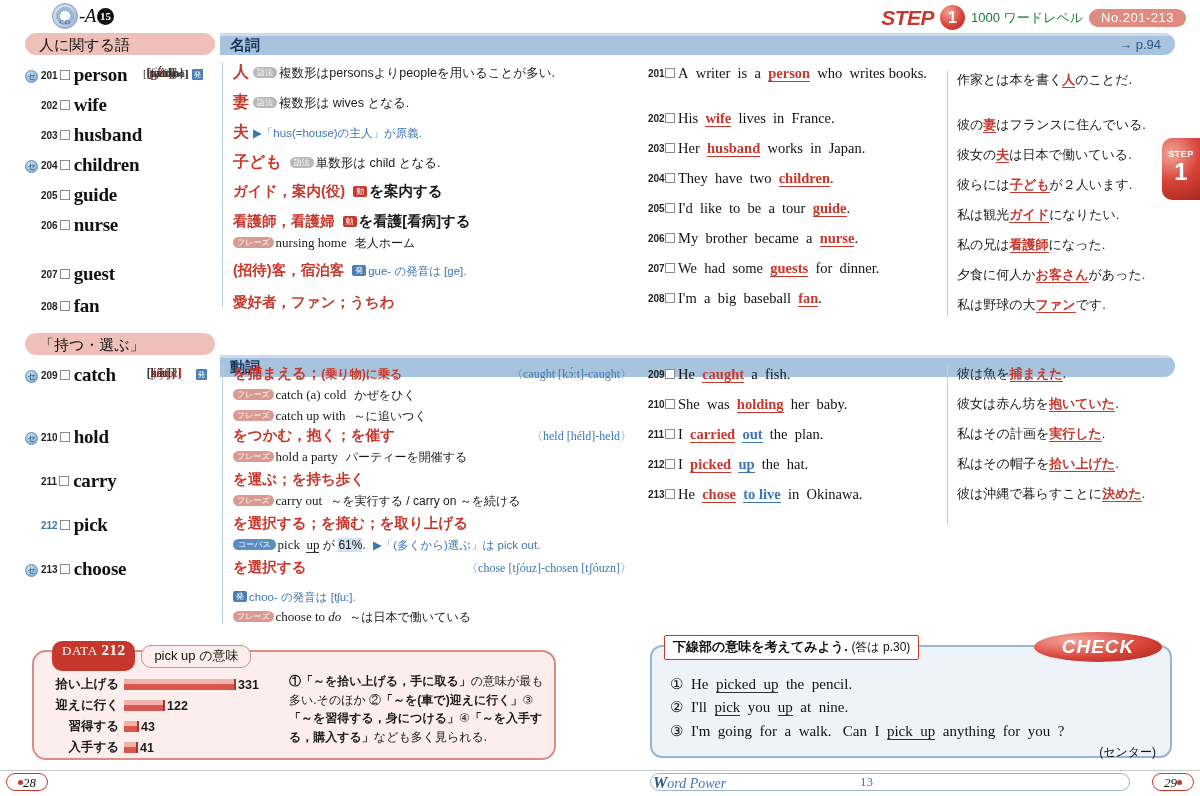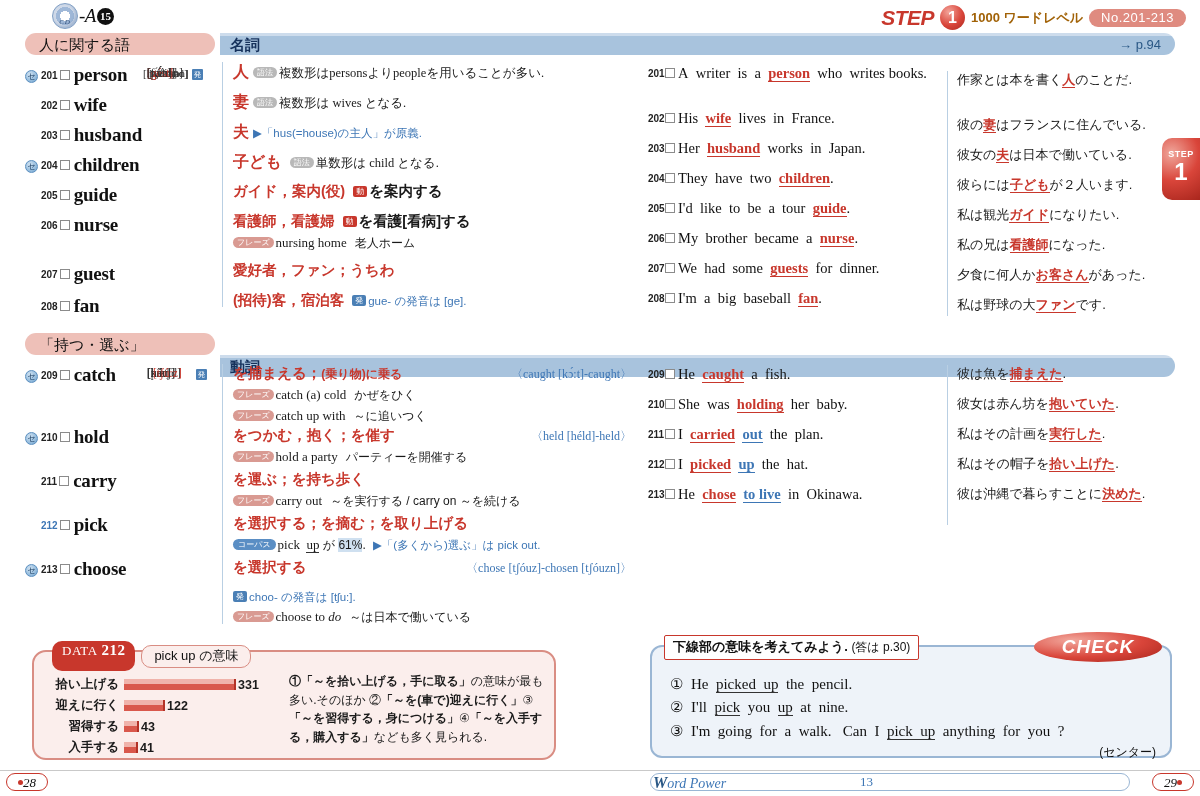--- a/index.html
+++ b/index.html
@@ -40,21 +40,21 @@
 
   .step-head { position:absolute; right:14px; top:5px; display:flex; align-items:center; gap:6px;}
   .step-word { font-family:"Liberation Sans", sans-serif; font-weight:bold; font-style:italic;
     font-size:21px; color:#c8372c; letter-spacing:-0.5px; }
   .step-ball {
     width:25px; height:25px; border-radius:50%;
     background:radial-gradient(circle at 35% 28%, #f3a49a 0%, #d9453a 55%, #a9261d 100%);
     color:#fff; font-family:"Liberation Sans", sans-serif; font-weight:bold;
     font-size:16px; text-align:center; line-height:25px;
   }
-  .step-level { font-family:"Liberation Sans", sans-serif; font-size:13px; color:#a16207;font-weight:bold; }
+  .step-level { font-family:"Liberation Sans", sans-serif; font-size:13px; color:#15803d; }
   .step-range {
     font-family:"Liberation Sans", sans-serif; font-size:13px; color:#fff;
     background:#df8b80; border-radius:9px; padding:1px 12px 2px; letter-spacing:.5px;
   }
 
   
   .band { position:absolute; height:22px; }
   .band-cat {
     left:25px; width:190px;
     background:#eec0b8; border-radius:11px;
@@ -96,21 +96,21 @@
   .ipa { font-family:"Liberation Serif", serif; font-size:11.5px; color:#333; position:absolute; left:122px; top:3px;}
   .ipa.red { color:#c8372c; }
   .hatsu {
     display:inline-block; width:11px; height:11px; background:#4a7fb5; color:#fff;
     font-size:7.5px; line-height:11px; text-align:center; font-family:"Liberation Sans", sans-serif;
     vertical-align:3px; margin-left:1px; border-radius:1px;
   }
   .m-jp { color:#c8372c; font-family:"Liberation Sans", sans-serif; font-weight:bold; font-size:14.5px; }
   .m-jp.small { font-size:12px; }
   .m-kanji { color:#c8372c; font-family:"Liberation Sans", sans-serif; font-weight:bold; font-size:16px; }
-  .note-serif { font-family:Liberation Serif, serif; font-size:12.5px;margin-top:27px; }
+  .note-serif { font-family:Liberation Sans, sans-serif; font-size:12.5px;margin-top:27px; }
   .tag {
     display:inline-block; background:#b8b8b8; color:#fff; border-radius:6px;
     font-size:8px; line-height:11px; padding:0 4px; font-family:"Liberation Sans", sans-serif;
     vertical-align:2px; margin-right:2px;
   }
   .tag.pink { background:#d99a92; }
   .tag.blue { background:#4a7fb5; border-radius:2px; padding:0 3px;}
   .tag.dark { background:#5a8ec4; border-radius:7px; padding:0 5px;}
   .tag.sq   { background:#c8372c; border-radius:2px; padding:0 3px; color:#fff;}
   .blue-note { color:#3d76b5; font-size:11.5px; font-family:"Liberation Sans", sans-serif;}
@@ -332,26 +332,26 @@
       <span class="m-jp">ガイド，案内(役)</span>&nbsp;
       <span class="tag sq">動</span><span class="m-jp" style="color:#1a1a1a">を案内する</span>
     </div>
     <div style="height:49px">
       <span class="m-jp">看護師，看護婦</span>&nbsp;
       <span class="tag sq">動</span><span class="m-jp" style="color:#1a1a1a">を看護[看病]する</span>
       <div style="margin-top:2px">
         <span class="tag pink">フレーズ</span><span class="phr">nursing home</span>&nbsp;&nbsp;<span class="phr-jp">老人ホーム</span>
       </div>
     </div>
-    <div style="height:30px">
-      <span class="m-jp">愛好者，ファン；うちわ</span>
-    </div>
     <div style="height:32px">
       <span class="m-jp">(招待)客，宿泊客</span>&nbsp;
       <span class="tag blue">発</span><span class="blue-note">gue- の発音は [ge].</span>
+    </div>
+    <div style="height:30px">
+      <span class="m-jp">愛好者，ファン；うちわ</span>
     </div>
   </div>
 
   <div class="sent-col" style="top:64px">
     <div class="sent" style="height:45px">
       <span class="num">201</span>
         <span class="chk"></span>
       <span class="txt">A&nbsp; writer&nbsp; is&nbsp; a&nbsp; <span class="kw">person</span>&nbsp; who&nbsp; writes books.</span>
     </div>
     <div class="sent" style="height:30px">

